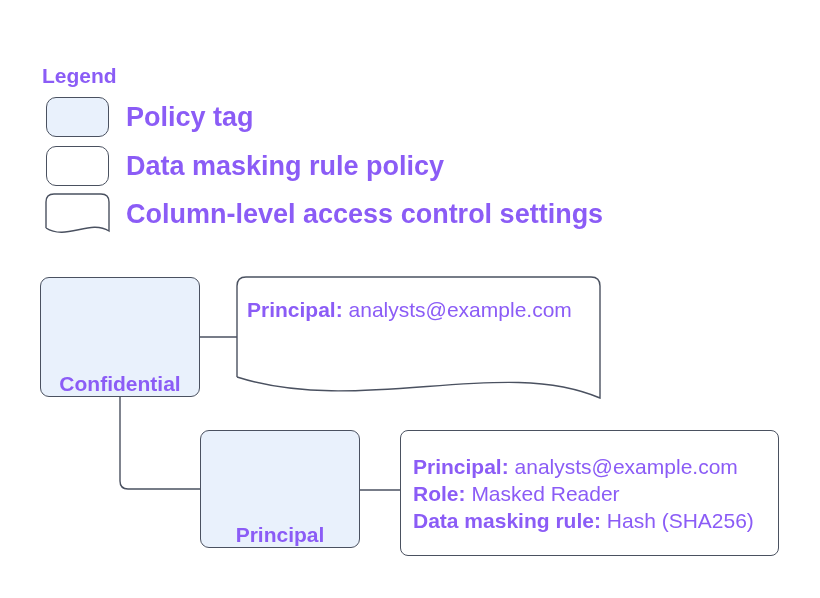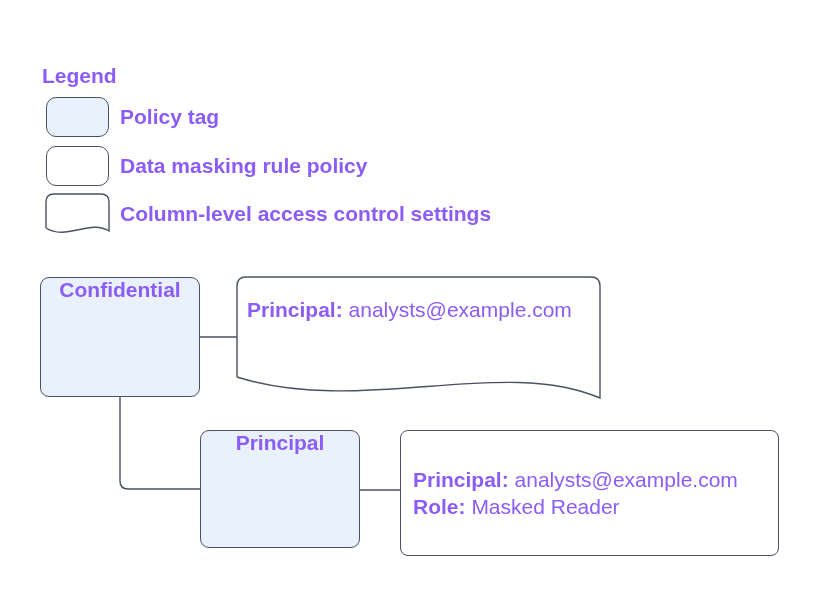--- a/index.html
+++ b/index.html
@@ -29,37 +29,37 @@
     left: 46px;
     width: 63px; height: 40px;
     border: 1.4px solid #4a5160;
     border-radius: 10px;
     box-sizing: border-box;
     background: #ffffff;
   }
   .swatch.blue { background: #e9f1fc; }
   .legend-label {
     position: absolute;
-    left: 120px;
+    left: 126px;
     height: 40px;
     display: flex;
     align-items: center;
-    font-size: 21px;
+    font-size: 27px;
     font-weight: bold;
     white-space: nowrap;
   }
   .node {
     position: absolute;
     width: 160px;
     border: 1.4px solid #4a5160;
     border-radius: 9px;
     box-sizing: border-box;
     background: #e9f1fc;
     display: flex;
-    align-items: flex-start;
+    align-items: flex-end;
     justify-content: center;
     font-size: 21px;
     font-weight: bold;
   }
   .node.confidential { left: 40px; top: 277px; height: 120px; }
   .node.financial  { left: 200px; top: 430px; height: 118px; }
   .card-text {
     position: absolute;
     font-size: 21px;
     line-height: 27px;
@@ -129,15 +129,18 @@
     </div>
   </div>
 
   <div class="rect-card">
     <div class="card-line">
       <span class="lbl">Principal:</span><span class="val">analysts@example.com</span>
     </div>
     <div class="card-line">
       <span class="lbl">Role:</span><span class="val">Masked Reader</span>
     </div>
+    <div class="card-line">
+      <span class="lbl">Data masking rule:</span><span class="val">Hash (SHA256)</span>
+    </div>
   </div>
 
 </div>
 
 </body></html>

